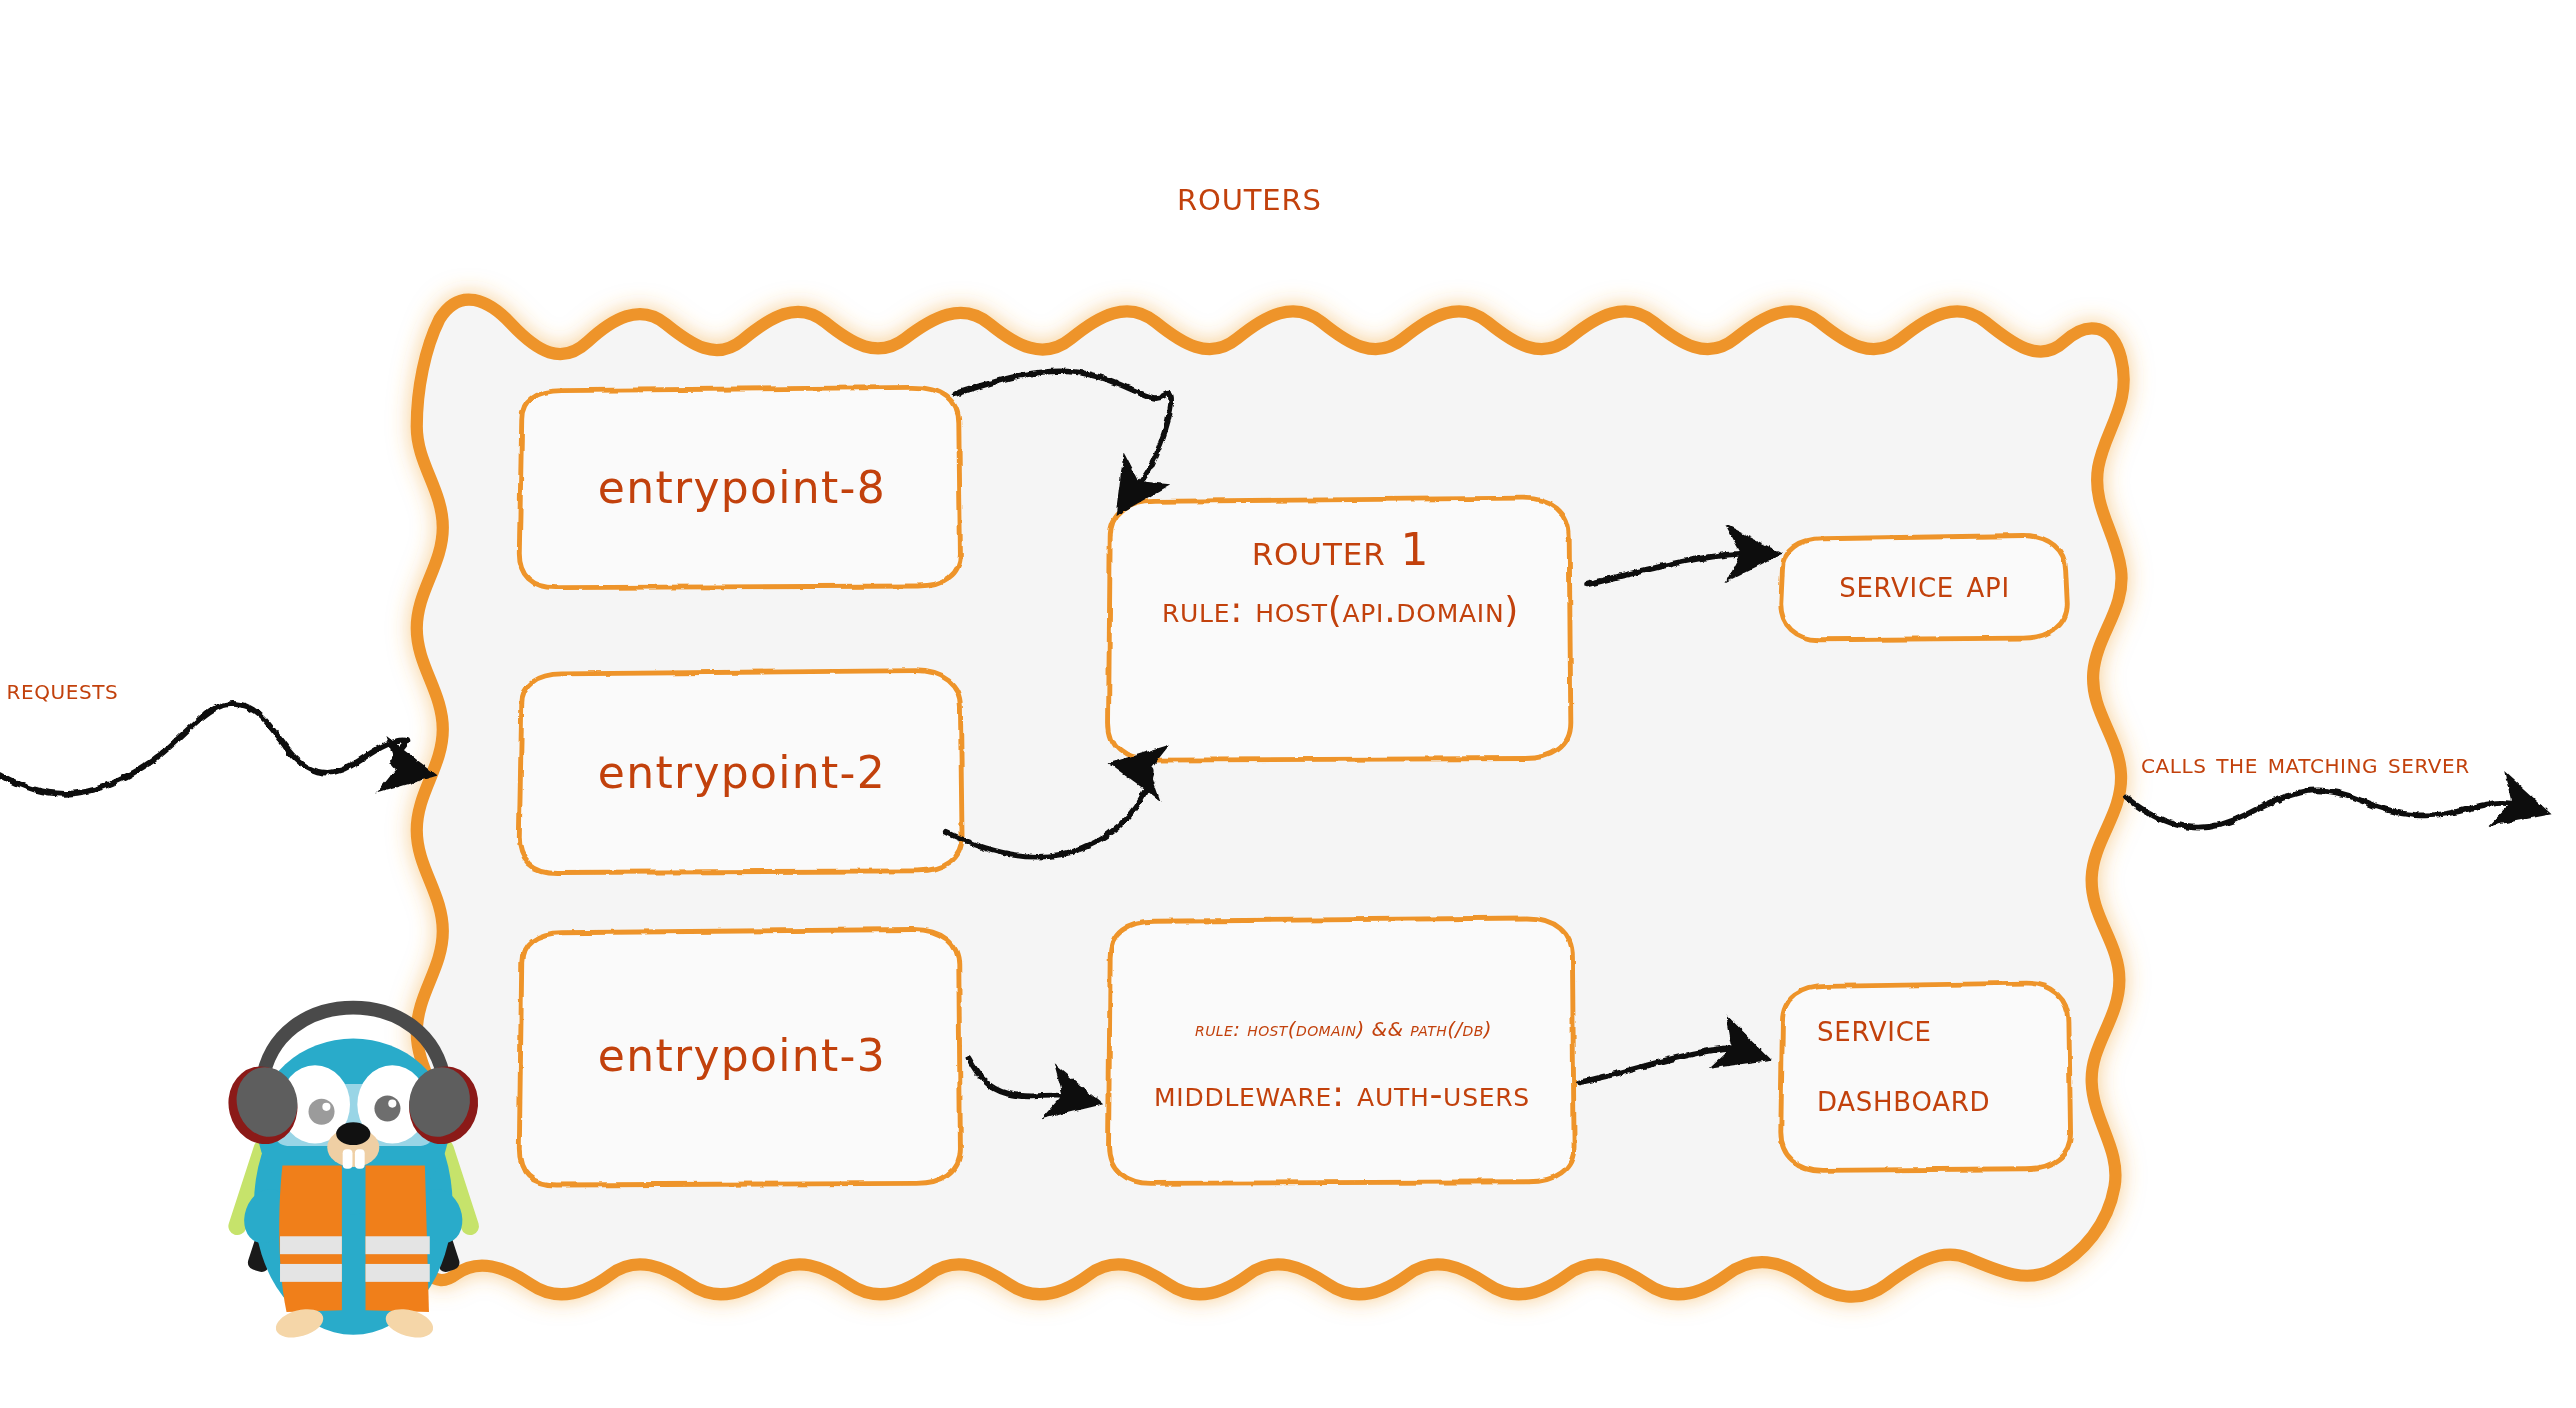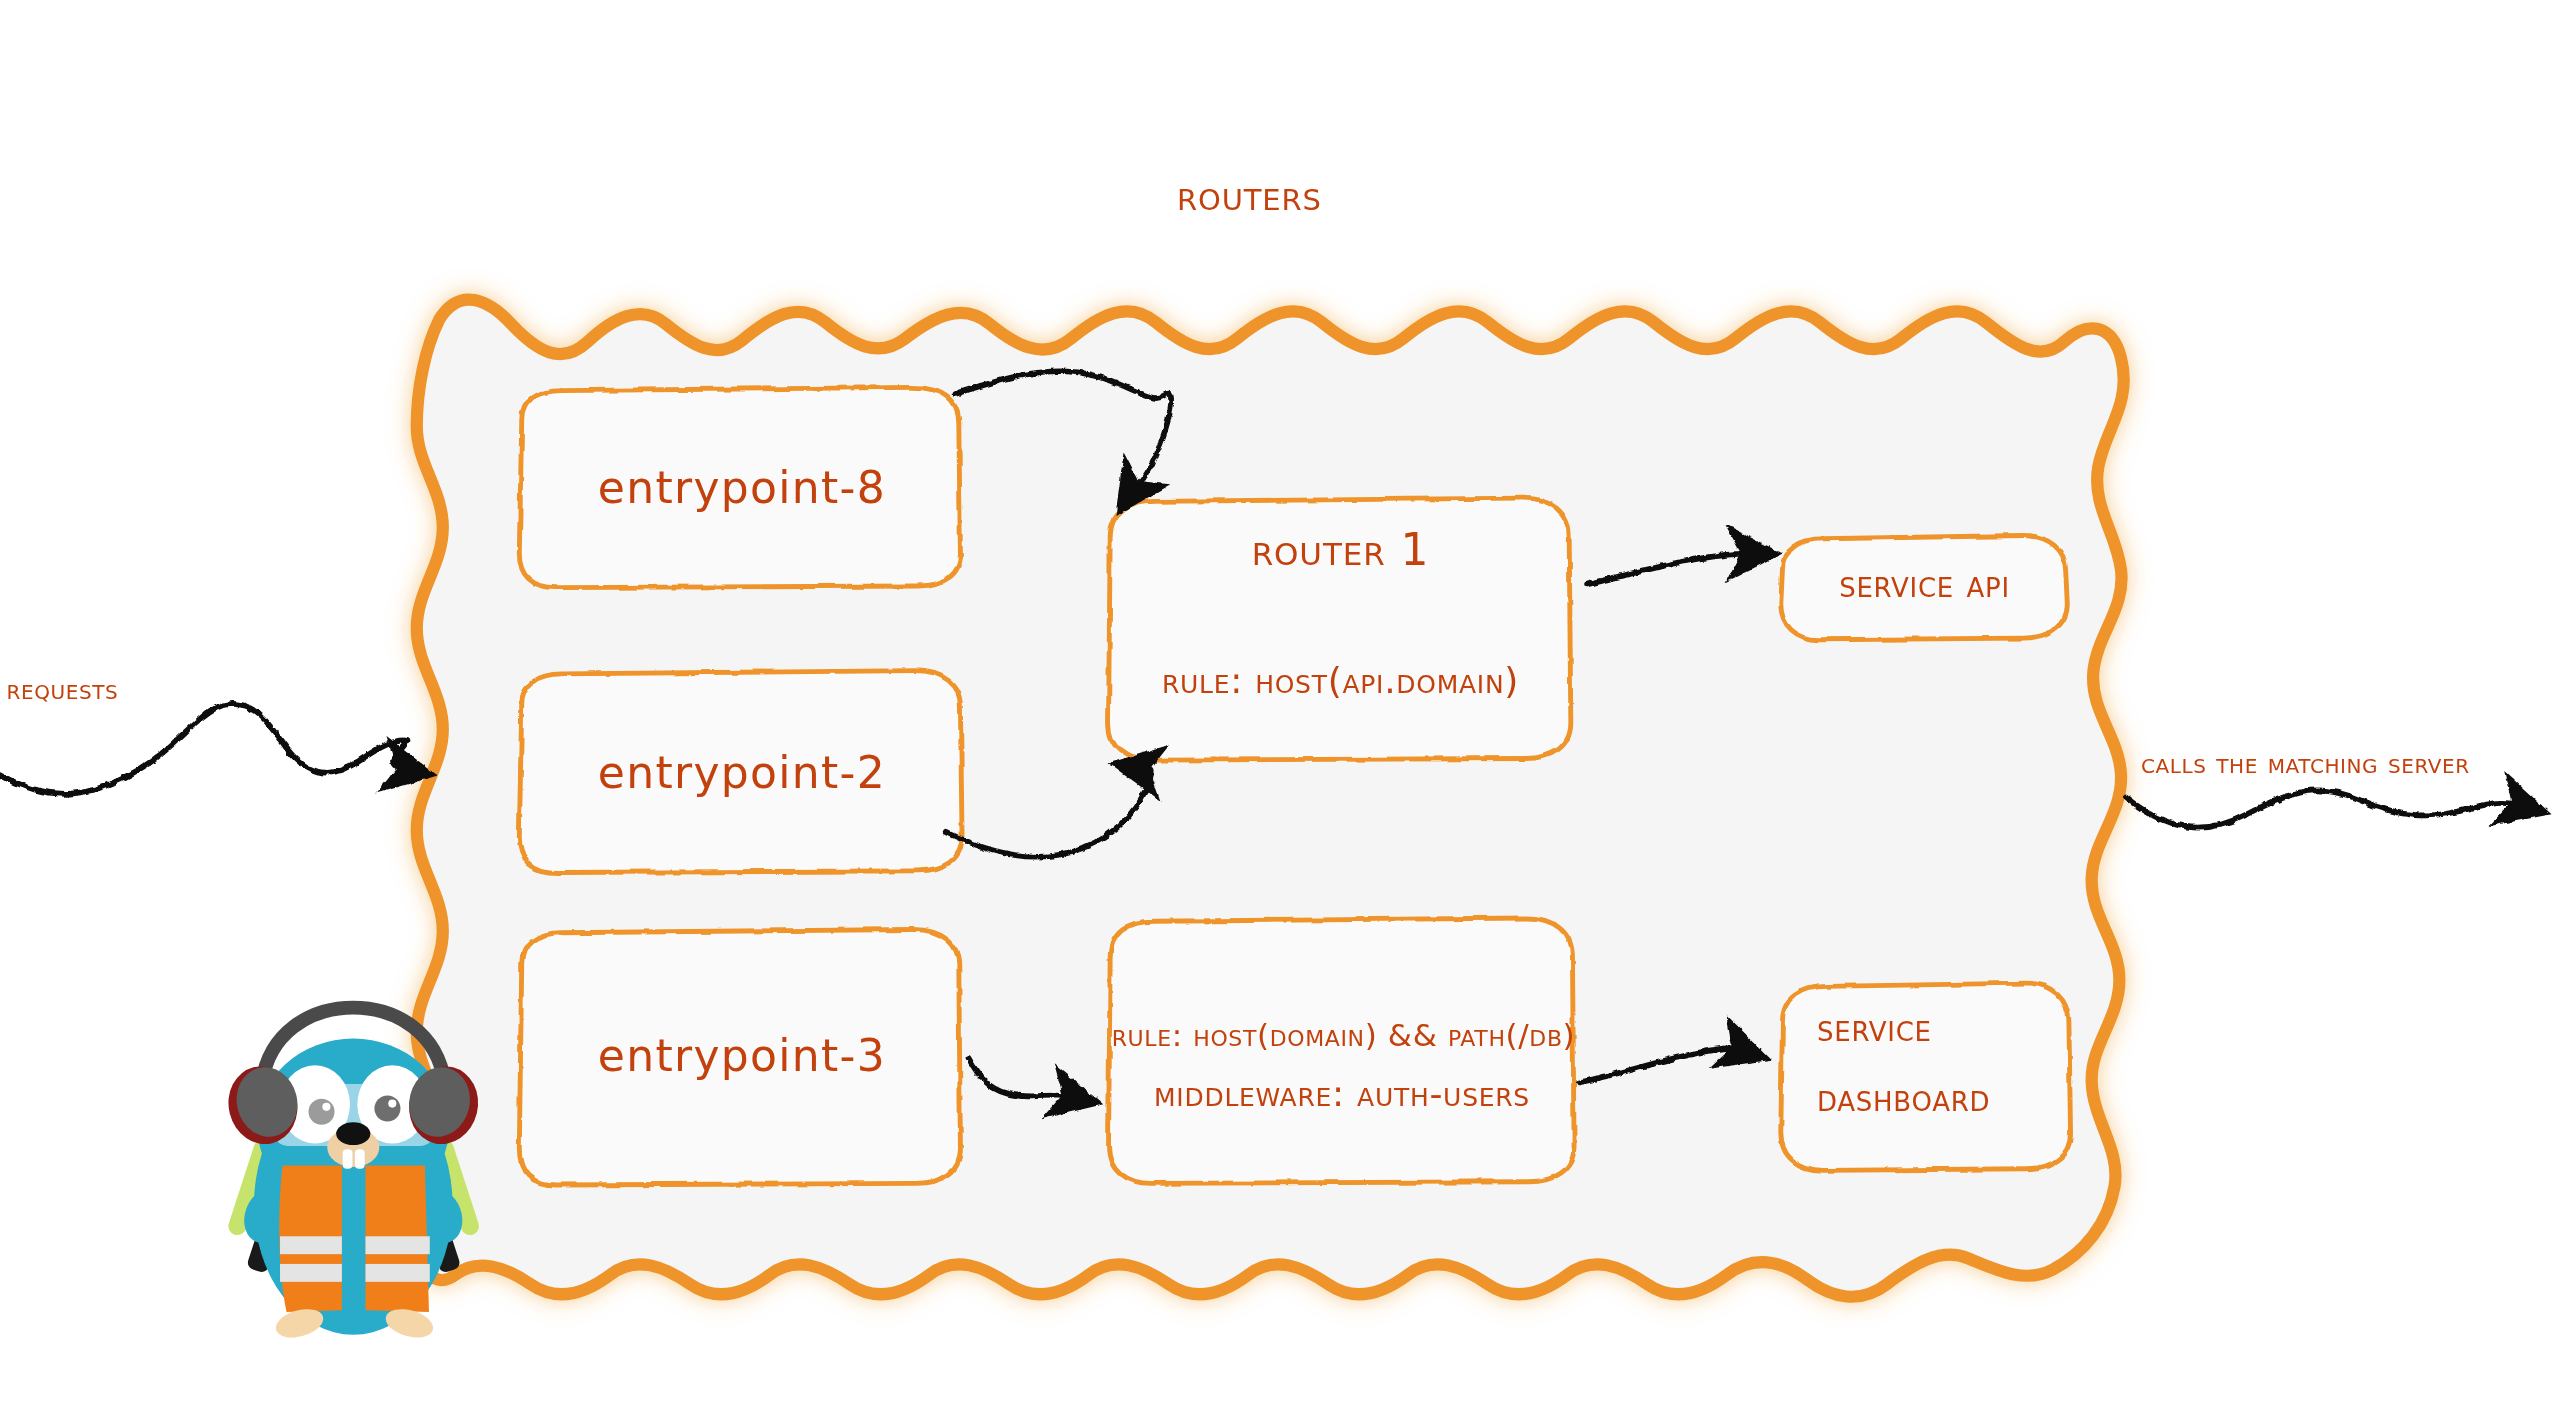--- a/index.html
+++ b/index.html
@@ -24,21 +24,21 @@
     position:absolute;left:1177px;top:171px;
     font-size:42px;font-weight:400;
   }
 
   .nodelabel{position:absolute;text-align:center;}
 
   .ep-label{font-size:44px;letter-spacing:.03em;}
 
   .router-title{font-size:44px;}
   .router-rule{font-size:36px;}
-  .router-rule-sm{font-size:31px;}
+  .router-rule-sm{font-size:20px;font-style:italic;}
 
   .svc-label{font-size:37px;line-height:1.25;}
 
   .sidecap{position:absolute;font-size:29px;}
 
   
   .wordmark{
     position:absolute;left:257px;top:1302px;
     font-size:104px;line-height:1;
     font-family:"DejaVu Sans","Liberation Sans",sans-serif;
@@ -169,21 +169,21 @@
     </g>
   </svg>
 
   <div class="hand title sc">Routers</div>
 
   <div class="hand nodelabel ep-label" style="left:522px;top:462px;width:440px;">entrypoint-8</div>
   <div class="hand nodelabel ep-label" style="left:522px;top:747px;width:440px;">entrypoint-2</div>
   <div class="hand nodelabel ep-label" style="left:522px;top:1030px;width:440px;">entrypoint-3</div>
 
   <div class="hand nodelabel router-title sc" style="left:1110px;top:524px;width:461px;">Router 1</div>
-  <div class="hand nodelabel router-rule sc" style="left:1094px;top:660px;width:493px;">rule: Host(api.domain)</div>
+  <div class="hand nodelabel router-rule sc" style="left:1094px;top:589px;width:493px;">rule: Host(api.domain)</div>
 
   <div class="hand nodelabel router-rule-sm sc" style="left:1091px;top:1017px;width:505px;">rule: Host(domain) &amp;&amp; Path(/db)</div>
   <div class="hand nodelabel router-rule sc" style="left:1094px;top:1073px;width:496px;">Middleware: auth-users</div>
 
   <div class="hand nodelabel svc-label sc" style="left:1782px;top:562px;width:285px;">Service API</div>
   <div class="hand svc-label sc" style="position:absolute;left:1817px;top:1006px;">Service</div>
   <div class="hand svc-label sc" style="position:absolute;left:1817px;top:1076px;">Dashboard</div>
 
   <div class="hand sidecap sc" style="left:6.5px;top:672px;">Requests</div>
   <div class="hand sidecap sc" style="left:2141px;top:746px;">Calls the matching server</div>

